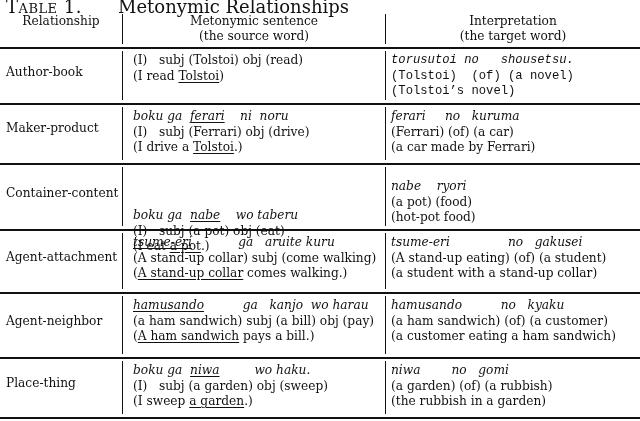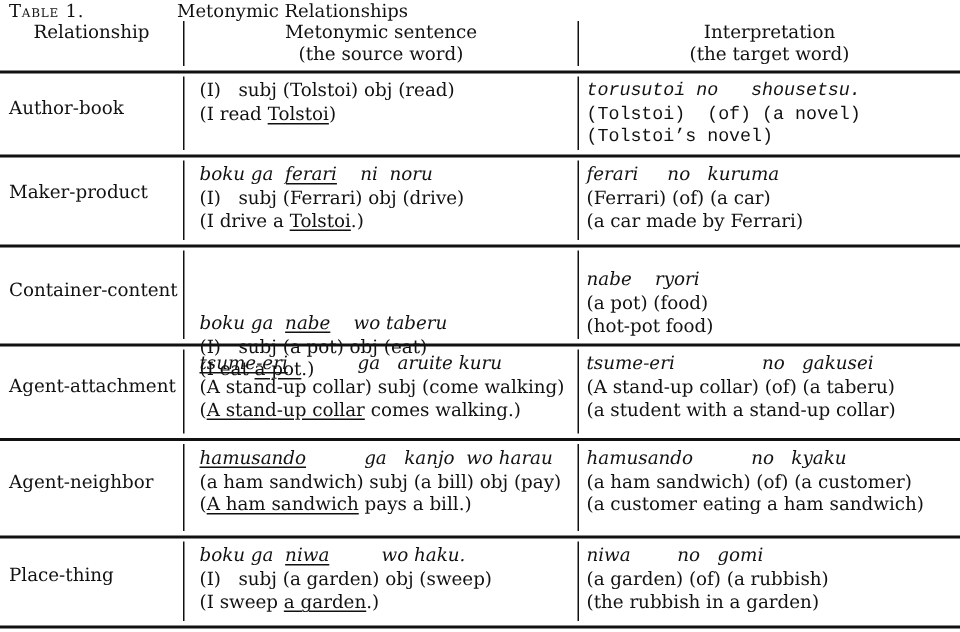--- a/index.html
+++ b/index.html
@@ -3,21 +3,21 @@
 <meta charset="utf-8">
 <style>
   html, body { margin: 0; padding: 0; background: #ffffff; }
   body {
     width: 640px; height: 421px; position: relative; overflow: hidden;
     font-family: "DejaVu Serif", "Liberation Serif", serif;
     color: #111; font-size: 12.2px;
   }
   .caption {
     position: absolute; top: 0; left: 0; width: 560px; height: 14px;
-    font-size: 12px; line-height: 14px; text-decoration: underline;
+    font-size: 18px; line-height: 14px; text-decoration: underline;
   }
   .caption .lbl { position: absolute; left: 6px; font-variant: small-caps; letter-spacing: 0.5px; }
   .caption .ttl { position: absolute; left: 118px; }
   .hdr { position: absolute; top: 14px; height: 33px; line-height: 15px; text-align: center; }
   .hdr div { white-space: nowrap; }
   .vline { position: absolute; width: 1.4px; background: #111; }
   .hline { position: absolute; left: 0; width: 640px; height: 1.6px; background: #111; }
   .cell { position: absolute; white-space: nowrap; line-height: 15.5px; }
   .rel { position: absolute; left: 6px; line-height: 15px; white-space: nowrap; }
   .it { font-style: italic; }
@@ -101,21 +101,21 @@
       <span class="line">(hot-pot food)</span>
     </div>
     <div class="rel" style="top: 250px;">Agent-attachment</div>
     <div class="cell" style="left: 133px; top: 235px;">
       <span class="line it"><span class="u">tsume-eri</span><span>            ga   aruite kuru</span></span>
       <span class="line">(A stand-up collar) subj (come walking)</span>
       <span class="line"><span>(</span><span class="u">A stand-up collar</span><span> comes walking.)</span></span>
     </div>
     <div class="cell" style="left: 391px; top: 235px;">
       <span class="line it">tsume-eri               no   gakusei</span>
-      <span class="line">(A stand-up collar) (of) (a taberu)</span>
+      <span class="line">(A stand-up eating) (of) (a student)</span>
       <span class="line">(a student with a stand-up collar)</span>
     </div>
     <div class="rel" style="top: 314px;">Agent-neighbor</div>
     <div class="cell" style="left: 133px; top: 298px;">
       <span class="line it"><span class="u">hamusando</span><span>          ga   kanjo  wo harau</span></span>
       <span class="line">(a ham sandwich) subj (a bill) obj (pay)</span>
       <span class="line"><span>(</span><span class="u">A ham sandwich</span><span> pays a bill.)</span></span>
     </div>
     <div class="cell" style="left: 391px; top: 298px;">
       <span class="line it">hamusando          no   kyaku</span>

